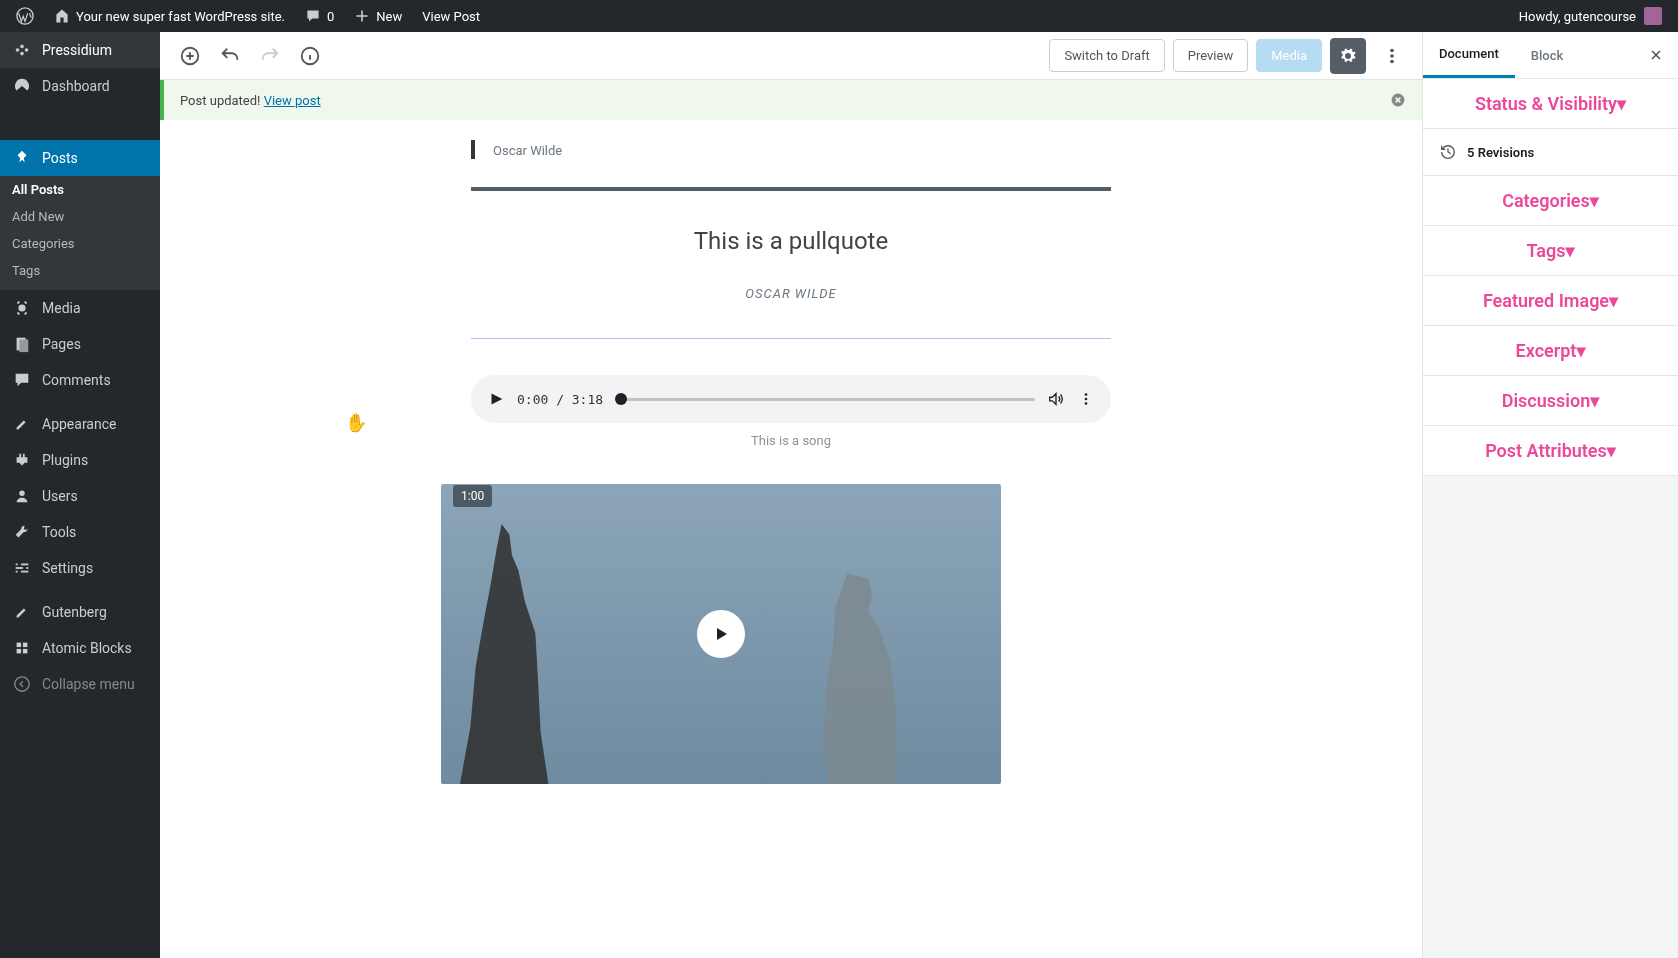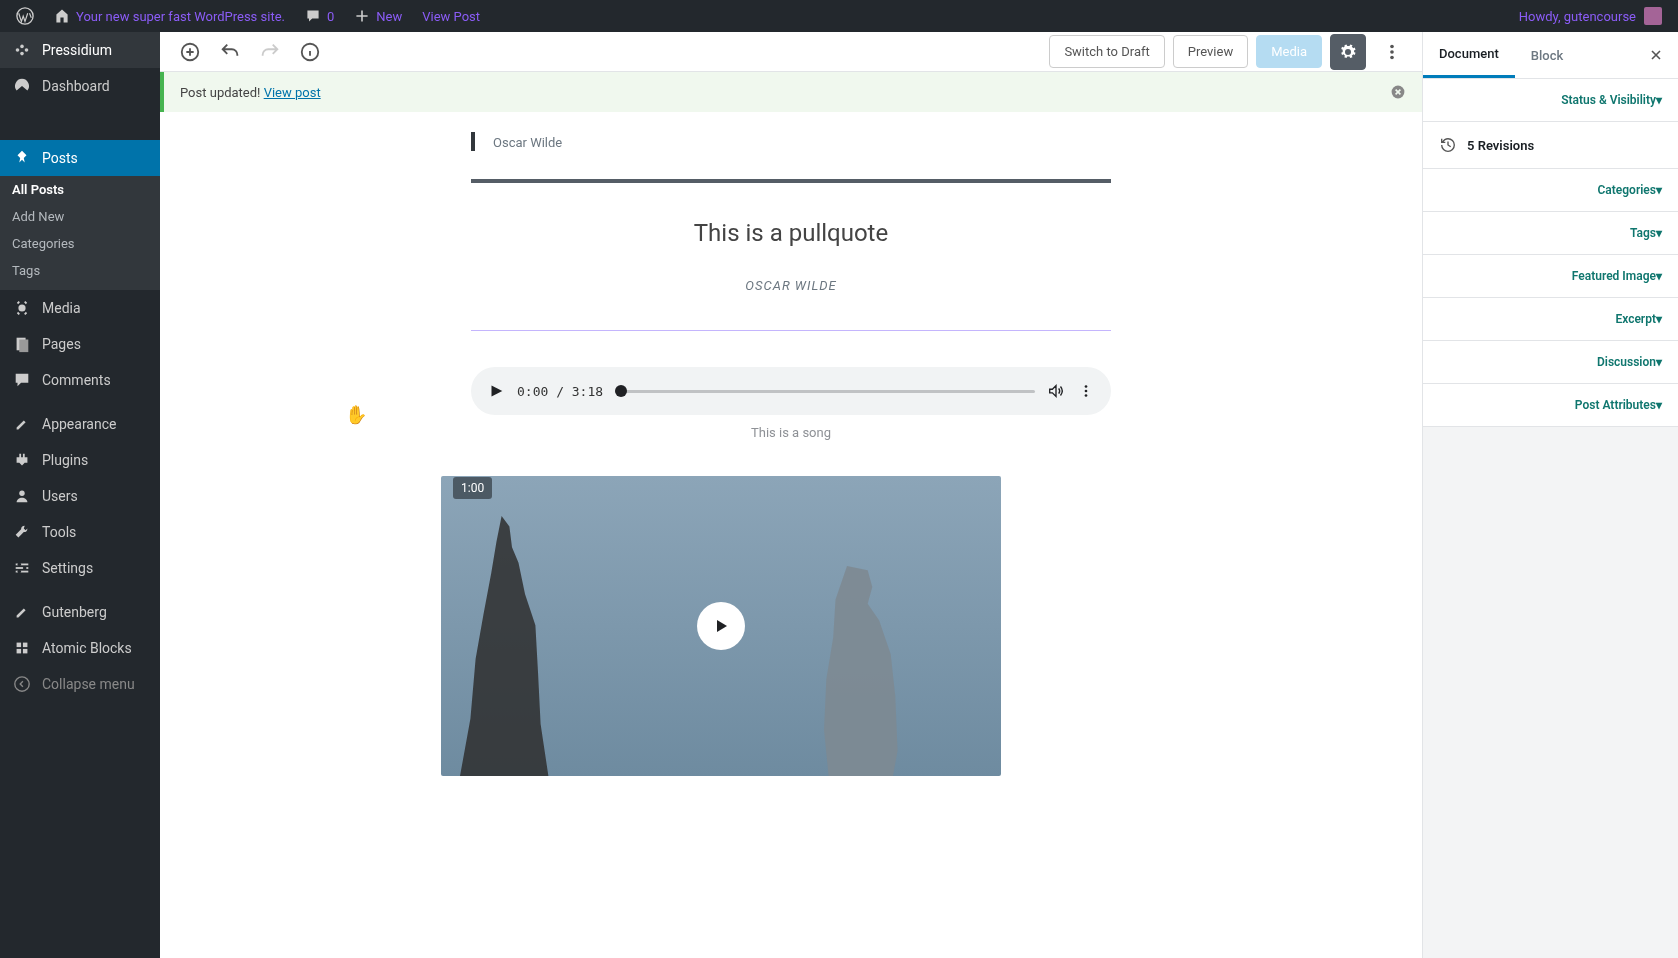--- a/index.html
+++ b/index.html
@@ -1,19 +1,19 @@
 <!DOCTYPE html>
 <html><head>
 <meta charset="utf-8">
 <style>
 * { margin: 0; padding: 0; box-sizing: border-box; font-family: -apple-system, BlinkMacSystemFont, "Segoe UI", Roboto, sans-serif; }
 body { background: #fff; overflow: hidden; }
 
 
-.admin-bar { height: 32px; background: #23282d; color: #8b5cf6; display: flex; align-items: center; font-size: 13px; padding: 0 8px; justify-content: space-between; }
+.admin-bar { height: 32px; background: #23282d; color: #ffffff; display: flex; align-items: center; font-size: 13px; padding: 0 8px; justify-content: space-between; }
 .admin-bar-left { display: flex; align-items: center; gap: 4px; }
 .admin-bar-item { display: flex; align-items: center; gap: 6px; padding: 0 8px; height: 32px; cursor: pointer; }
 .admin-bar-right { display: flex; align-items: center; gap: 8px; padding-right: 8px; }
 .user-avatar { width: 18px; height: 18px; background: #a46497; border-radius: 2px; }
 
 
 .app { display: flex; height: calc(100vh - 32px); }
 
 
 .sidebar { width: 160px; background: #23282d; color: #ccc; display: flex; flex-direction: column; font-size: 14px; }
@@ -21,21 +21,21 @@
 .sidebar-item.heading { color: #fff; background: #32373c; }
 .sidebar-item.active { background: #0073aa; color: #fff; margin-top: 36px; }
 .sidebar-item.active::after { content: ''; position: absolute; right: -8px; top: 50%; transform: translateY(-50%); border: 8px solid transparent; border-right-color: #f1f1f1; }
 .sidebar-subitem { padding: 6px 12px; font-size: 13px; color: #b4b9be; background: #32373c; cursor: pointer; }
 .sidebar-subitem.active { color: #fff; font-weight: 600; }
 .sidebar-icon { width: 20px; height: 20px; display: inline-flex; align-items: center; justify-content: center; flex-shrink: 0; }
 .sidebar-spacer { height: 8px; }
 
 
 .editor-area { flex: 1; display: flex; flex-direction: column; background: #fff; }
-.editor-toolbar { height: 40px; border-bottom: 1px solid #e2e4e7; display: flex; align-items: center; justify-content: space-between; padding: 0 12px; }
+.editor-toolbar { height: 48px; border-bottom: 1px solid #e2e4e7; display: flex; align-items: center; justify-content: space-between; padding: 0 12px; }
 .toolbar-left { display: flex; align-items: center; gap: 4px; }
 .toolbar-btn { width: 36px; height: 36px; display: flex; align-items: center; justify-content: center; border: none; background: none; cursor: pointer; border-radius: 4px; color: #555; }
 .toolbar-btn.disabled { opacity: 0.3; cursor: default; }
 .toolbar-right { display: flex; align-items: center; gap: 8px; }
 .btn { padding: 8px 14px; border: 1px solid #ccc; background: #fff; border-radius: 4px; font-size: 13px; cursor: pointer; color: #555; }
 .btn.primary { background: #007cba; color: #fff; border-color: #007cba; }
 .btn.primary.disabled { background: #b5dcf2; border-color: #b5dcf2; cursor: default; }
 .btn.icon-btn { padding: 8px; background: #555d66; border-color: #555d66; color: #fff; }
 
 
@@ -60,21 +60,21 @@
 .video-badge { position: absolute; top: 1px; left: 12px; background: rgba(0,0,0,0.45); color: #fff; font-size: 12px; padding: 4px 8px; border-radius: 3px; }
 .video-play { position: absolute; top: 50%; left: 50%; transform: translate(-50%,-50%); width: 48px; height: 48px; background: #fff; border-radius: 50%; display: flex; align-items: center; justify-content: center; cursor: pointer; }
 .hand-cursor { position: absolute; left: 185px; top: 292px; color: #555; font-size: 18px; }
 
 
 .right-sidebar { width: 256px; border-left: 1px solid #e2e4e7; background: #fff; display: flex; flex-direction: column; }
 .rs-tabs { display: flex; align-items: center; border-bottom: 1px solid #e2e4e7; position: relative; }
 .rs-tab { padding: 14px 16px; font-size: 13px; color: #6c7781; cursor: pointer; font-weight: 500; }
 .rs-tab.active { color: #191e23; border-bottom: 3px solid #007cba; }
 .rs-close { margin-left: auto; padding: 14px; cursor: pointer; color: #555; }
-.rs-panel { border-bottom: 1px solid #e2e4e7; padding: 14px 16px; font-size: 12px; font-weight: 600; color: #0f766e; display: flex; justify-content: flex-end; align-items: center; cursor: pointer; }
+.rs-panel { border-bottom: 1px solid #e2e4e7; padding: 14px 16px; font-size: 18px; font-weight: 600; color: #ec4899; display: flex; justify-content: center; align-items: center; cursor: pointer; }
 .rs-revisions { padding: 14px 16px; font-size: 13px; display: flex; align-items: center; gap: 10px; color: #191e23; border-bottom: 1px solid #e2e4e7; font-weight: 600; }
 .rs-rest { flex: 1; background: #f3f4f5; }
 
 svg { display: block; }
 
 
 .spire { position: absolute; left: 6px; bottom: 0; width: 130px; height: 260px; background: #2e2e2e; clip-path: polygon(42% 0%, 48% 4%, 50% 12%, 55% 18%, 60% 30%, 68% 42%, 70% 60%, 72% 80%, 78% 100%, 10% 100%, 18% 78%, 22% 55%, 28% 38%, 34% 22%, 38% 10%); opacity: 0.85; }
 .statue { position: absolute; right: 85px; bottom: 0; width: 115px; height: 210px; background: #7d8a92; clip-path: polygon(40% 0%, 58% 2%, 62% 10%, 58% 18%, 68% 26%, 78% 42%, 82% 62%, 84% 88%, 80% 100%, 24% 100%, 20% 78%, 22% 54%, 28% 34%, 30% 16%); opacity: 0.9; }
 </style>
 </head>

